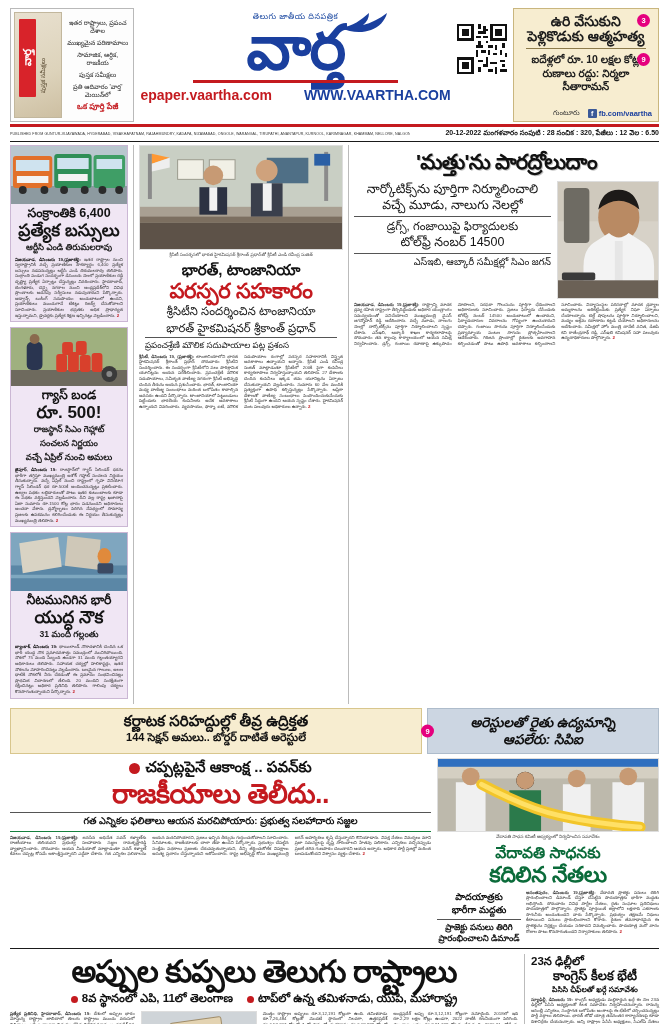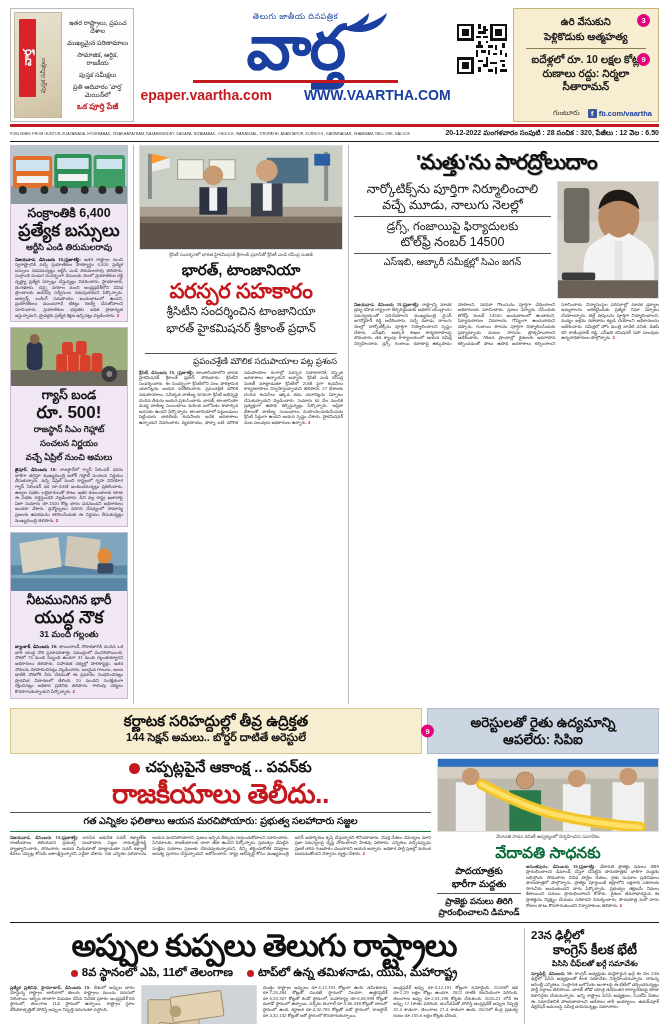--- a/index.html
+++ b/index.html
@@ -62,21 +62,21 @@
   .logo-urls .u2 { color: #1a3f9e; }
 
   .qr-wrap { width: 56px; display: flex; align-items: flex-start; justify-content: center; padding-top: 16px; }
   .qr { width: 50px; height: 50px; }
 
   .teaser-box {
     width: 196px; border: 1px solid #c9b67e; background: #f7edd0;
     padding: 5px 6px 3px 6px; display: flex; flex-direction: column;
   }
   .teaser-item { position: relative; text-align: center; }
-  .teaser-t1 { font-size: 10px; font-weight: bold; color: #1c1c1c; line-height: 15px; }
+  .teaser-t1 { font-size: 14px; font-weight: bold; color: #1c1c1c; line-height: 15px; }
   .teaser-sep { height: 1px; background: #8d7b4b; margin: 4px 6px; }
   .teaser-t2 { font-size: 10.5px; font-weight: bold; color: #1c1c1c; line-height: 13.5px; }
   .pg-badge {
     position: absolute; width: 13px; height: 13px; border-radius: 50%;
     background: #e5007e; color: #fff; font-size: 7.5px; font-weight: bold;
     display: flex; align-items: center; justify-content: center;
   }
   .teaser-foot {
     margin-top: auto; display: flex; align-items: center; justify-content: flex-end;
     gap: 8px; font-size: 7px; color: #333;
@@ -115,55 +115,55 @@
   .lsub   { font-size: 8.6px; font-weight: bold; text-align: center; line-height: 11px; color: #1c1c1c; padding: 1px 3px 2px; }
   .lbody  { font-size: 4.4px; line-height: 5.6px; color: #3a3a3a; text-align: justify; padding: 2px 4px 0; }
   .lbody b { color: #111; }
 
   
   .mphoto { width: 100%; height: 105px; display: block; border: 1px solid #ddd; }
   .cap { font-size: 4.6px; color: #444; text-align: center; padding: 2px 2px 3px; line-height: 6px; }
   .mh-kick { font-size: 15px; font-weight: bold; text-align: center; color: #141414; line-height: 18px; }
   .mh-main { font-size: 21px; font-weight: bold; text-align: center; color: #c41a1f; line-height: 24px; letter-spacing: -.3px; }
   .mh-sub  { font-size: 11.5px; text-align: center; color: #141414; line-height: 15px; padding: 1px 2px; }
-  .mh-sub2 { font-size: 8.6px; text-align: right; color: #141414; line-height: 11px; border-top: 1px solid #555; margin: 16px 6px 0; padding-top: 2px; }
+  .mh-sub2 { font-size: 8.6px; text-align: left; color: #141414; line-height: 11px; border-top: 1px solid #555; margin: 0 6px 0; padding-top: 2px; }
   .two-col { column-count: 2; column-gap: 6px; font-size: 4.4px; line-height: 5.6px;
     color: #3a3a3a; text-align: justify; padding-top: 3px; }
   .three-col { column-count: 3; column-gap: 6px; font-size: 4.4px; line-height: 5.6px;
     color: #3a3a3a; text-align: justify; padding-top: 3px; }
   .jump { color: #c41a1f; font-weight: bold; }
 
   
   .lead-h {
     font-size: 21px; font-weight: bold; text-align: center; color: #111;
     line-height: 33px; letter-spacing: -.8px;
     text-shadow: 1px 1px 0 rgba(0,0,0,.25);
   }
   .lead-flex { display: flex; gap: 6px; padding-top: 3px; }
   .lead-text { flex: 1; }
   .lead-l1 { font-size: 12.5px; text-align: center; line-height: 16px; color: #141414; }
   .lead-l2 { font-size: 11.5px; text-align: center; line-height: 15px; color: #141414;
     border-top: 1px solid #555; margin-top: 3px; padding-top: 2px; }
-  .lead-l3 { font-size: 9.5px; text-align: center; line-height: 12px; color: #141414;
+  .lead-l3 { font-size: 9.5px; text-align: right; line-height: 12px; color: #141414;
     border-top: 1px solid #555; margin-top: 3px; padding-top: 2px; }
   .lead-photo { width: 102px; height: 118px; display: block; border: 1px solid #ddd; }
 
   
   .band-row { display: flex; gap: 5px; padding: 4px 10px 0 10px; align-items: stretch; }
   .band-yellow {
     flex: 1; background: #f7edd0; border: 1px solid #d8c68d; padding: 3px 6px 4px;
     text-align: center; position: relative;
   }
   .band-yellow .t1 { font-size: 15px; font-weight: bold; color: #111; line-height: 18px; }
   .band-yellow .t2 { font-size: 11px; font-weight: bold; color: #111; line-height: 14px; }
   .band-blue {
     width: 232px; background: #ccd6e2; border: 1px solid #aebccb; padding: 5px 6px;
     text-align: center; display: flex; flex-direction: column; justify-content: center;
   }
-  .band-blue .t1 { font-size: 13.5px; font-weight: bold; color: #111; line-height: 17px; }
+  .band-blue .t1 { font-size: 13.5px; font-weight: bold; color: #111; line-height: 17px; font-style: italic; }
 
   
   .feat-row { display: flex; gap: 6px; padding: 4px 10px 0 10px; }
   .feat-main { flex: 1; }
   .feat-kick { display: flex; align-items: center; gap: 5px; justify-content: center; }
   .dot-red { width: 11px; height: 11px; border-radius: 50%; background: #c41a1f; flex: none; }
   .feat-kick-t { font-size: 15px; font-weight: bold; color: #111; }
   .feat-head { font-size: 27px; font-weight: bold; color: #c41a1f; text-align: center; line-height: 31px; letter-spacing: -.5px; }
   .feat-sub { font-size: 9.6px; font-weight: bold; color: #111; text-align: center;
     border-top: 1px solid #555; border-bottom: 1px solid #15803d; margin-top: 2px; padding: 2px 0; }
@@ -507,20 +507,21 @@
         <circle cx="88" cy="22" r="9" fill="#cba branch"></circle>
         <circle cx="88" cy="22" r="9" fill="#c79a74"></circle>
         <path d="M72 32 h32 v42 h-32 z" fill="#2b7a4b"></path>
         <circle cx="140" cy="20" r="9" fill="#c79a74"></circle>
         <circle cx="192" cy="18" r="9" fill="#c79a74"></circle>
         <path d="M44 26 C70 40 96 52 122 58 C148 64 176 68 204 70" stroke="#f2c52a" stroke-width="11" fill="none" stroke-linecap="round"></path>
         <path d="M44 26 C70 40 96 52 122 58 C148 64 176 68 204 70" stroke="#ffe066" stroke-width="5" fill="none" stroke-linecap="round"></path>
       </svg>
       <div class="cap">వేదావతి సాధన కమిటీ ఆధ్వర్యంలో నిర్వహించిన సమావేశం</div>
       <div class="fs-h1">వేదావతి సాధనకు</div>
+      <div class="fs-h2">కదిలిన నేతలు</div>
       <div class="fs-flex">
         <div class="fs-left">
           <div class="fs-l1">పాదయాత్రకు</div>
           <div class="fs-l1">భారీగా మద్దతు</div>
           <div class="fs-l2">ప్రాజెక్టు పనులు తిరిగి ప్రారంభించాలని డిమాండ్</div>
         </div>
         <div class="fs-body">
           <b>అనంతపురం, డిసెంబరు 19,(ప్రజాశక్తి):</b>
           <span>వేదావతి ప్రాజెక్టు పనులు తిరిగి ప్రారంభించాలని డిమాండ్ చేస్తూ చేపట్టిన పాదయాత్రకు భారీగా మద్దతు లభిస్తోంది. సోమవారం వివిధ పార్టీల నేతలు, రైతు సంఘాల ప్రతినిధులు పాదయాత్రలో పాల్గొన్నారు. ప్రాజెక్టు పూర్తయితే జిల్లాలోని లక్షలాది ఎకరాలకు సాగునీరు అందుతుందని వారు పేర్కొన్నారు. ప్రభుత్వం తక్షణమే నిధులు కేటాయించి పనులు ప్రారంభించాలని కోరారు. రైతుల జీవనాధారమైన ఈ ప్రాజెక్టును నిర్లక్ష్యం చేయడం సరికాదని విమర్శించారు. పాదయాత్ర మరో వారం రోజుల పాటు కొనసాగుతుందని నిర్వాహకులు తెలిపారు.</span>
           <span class="jump">2</span>

